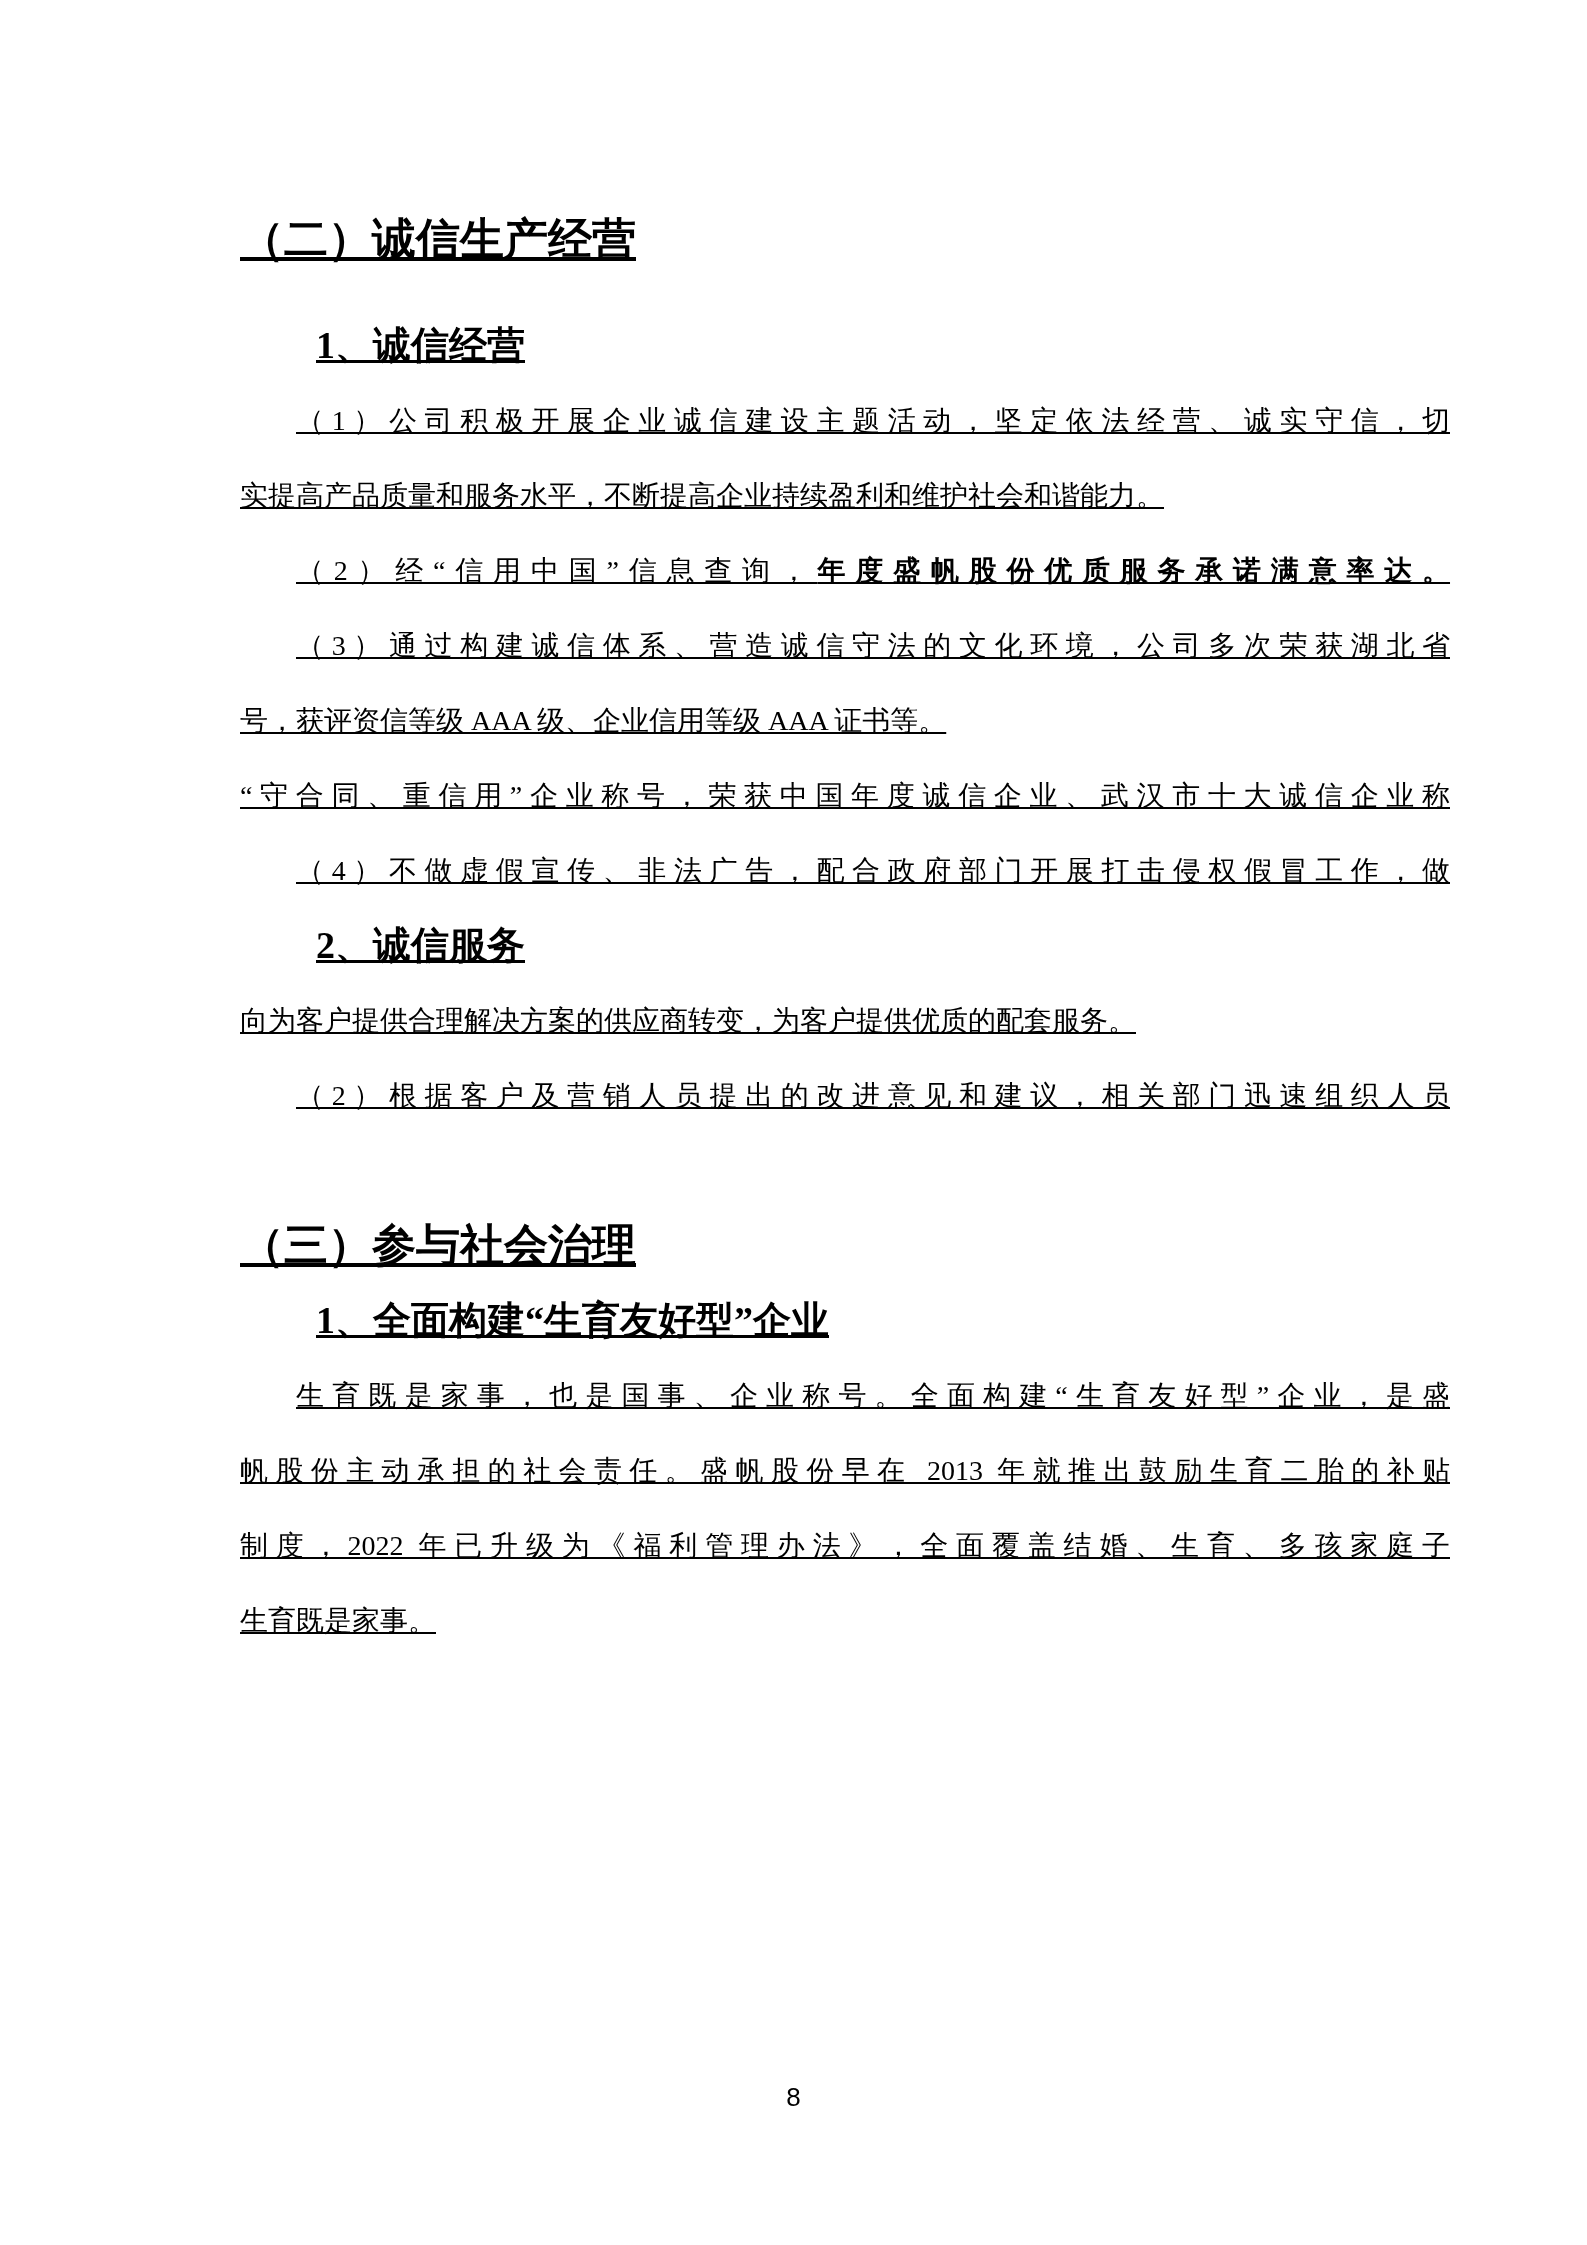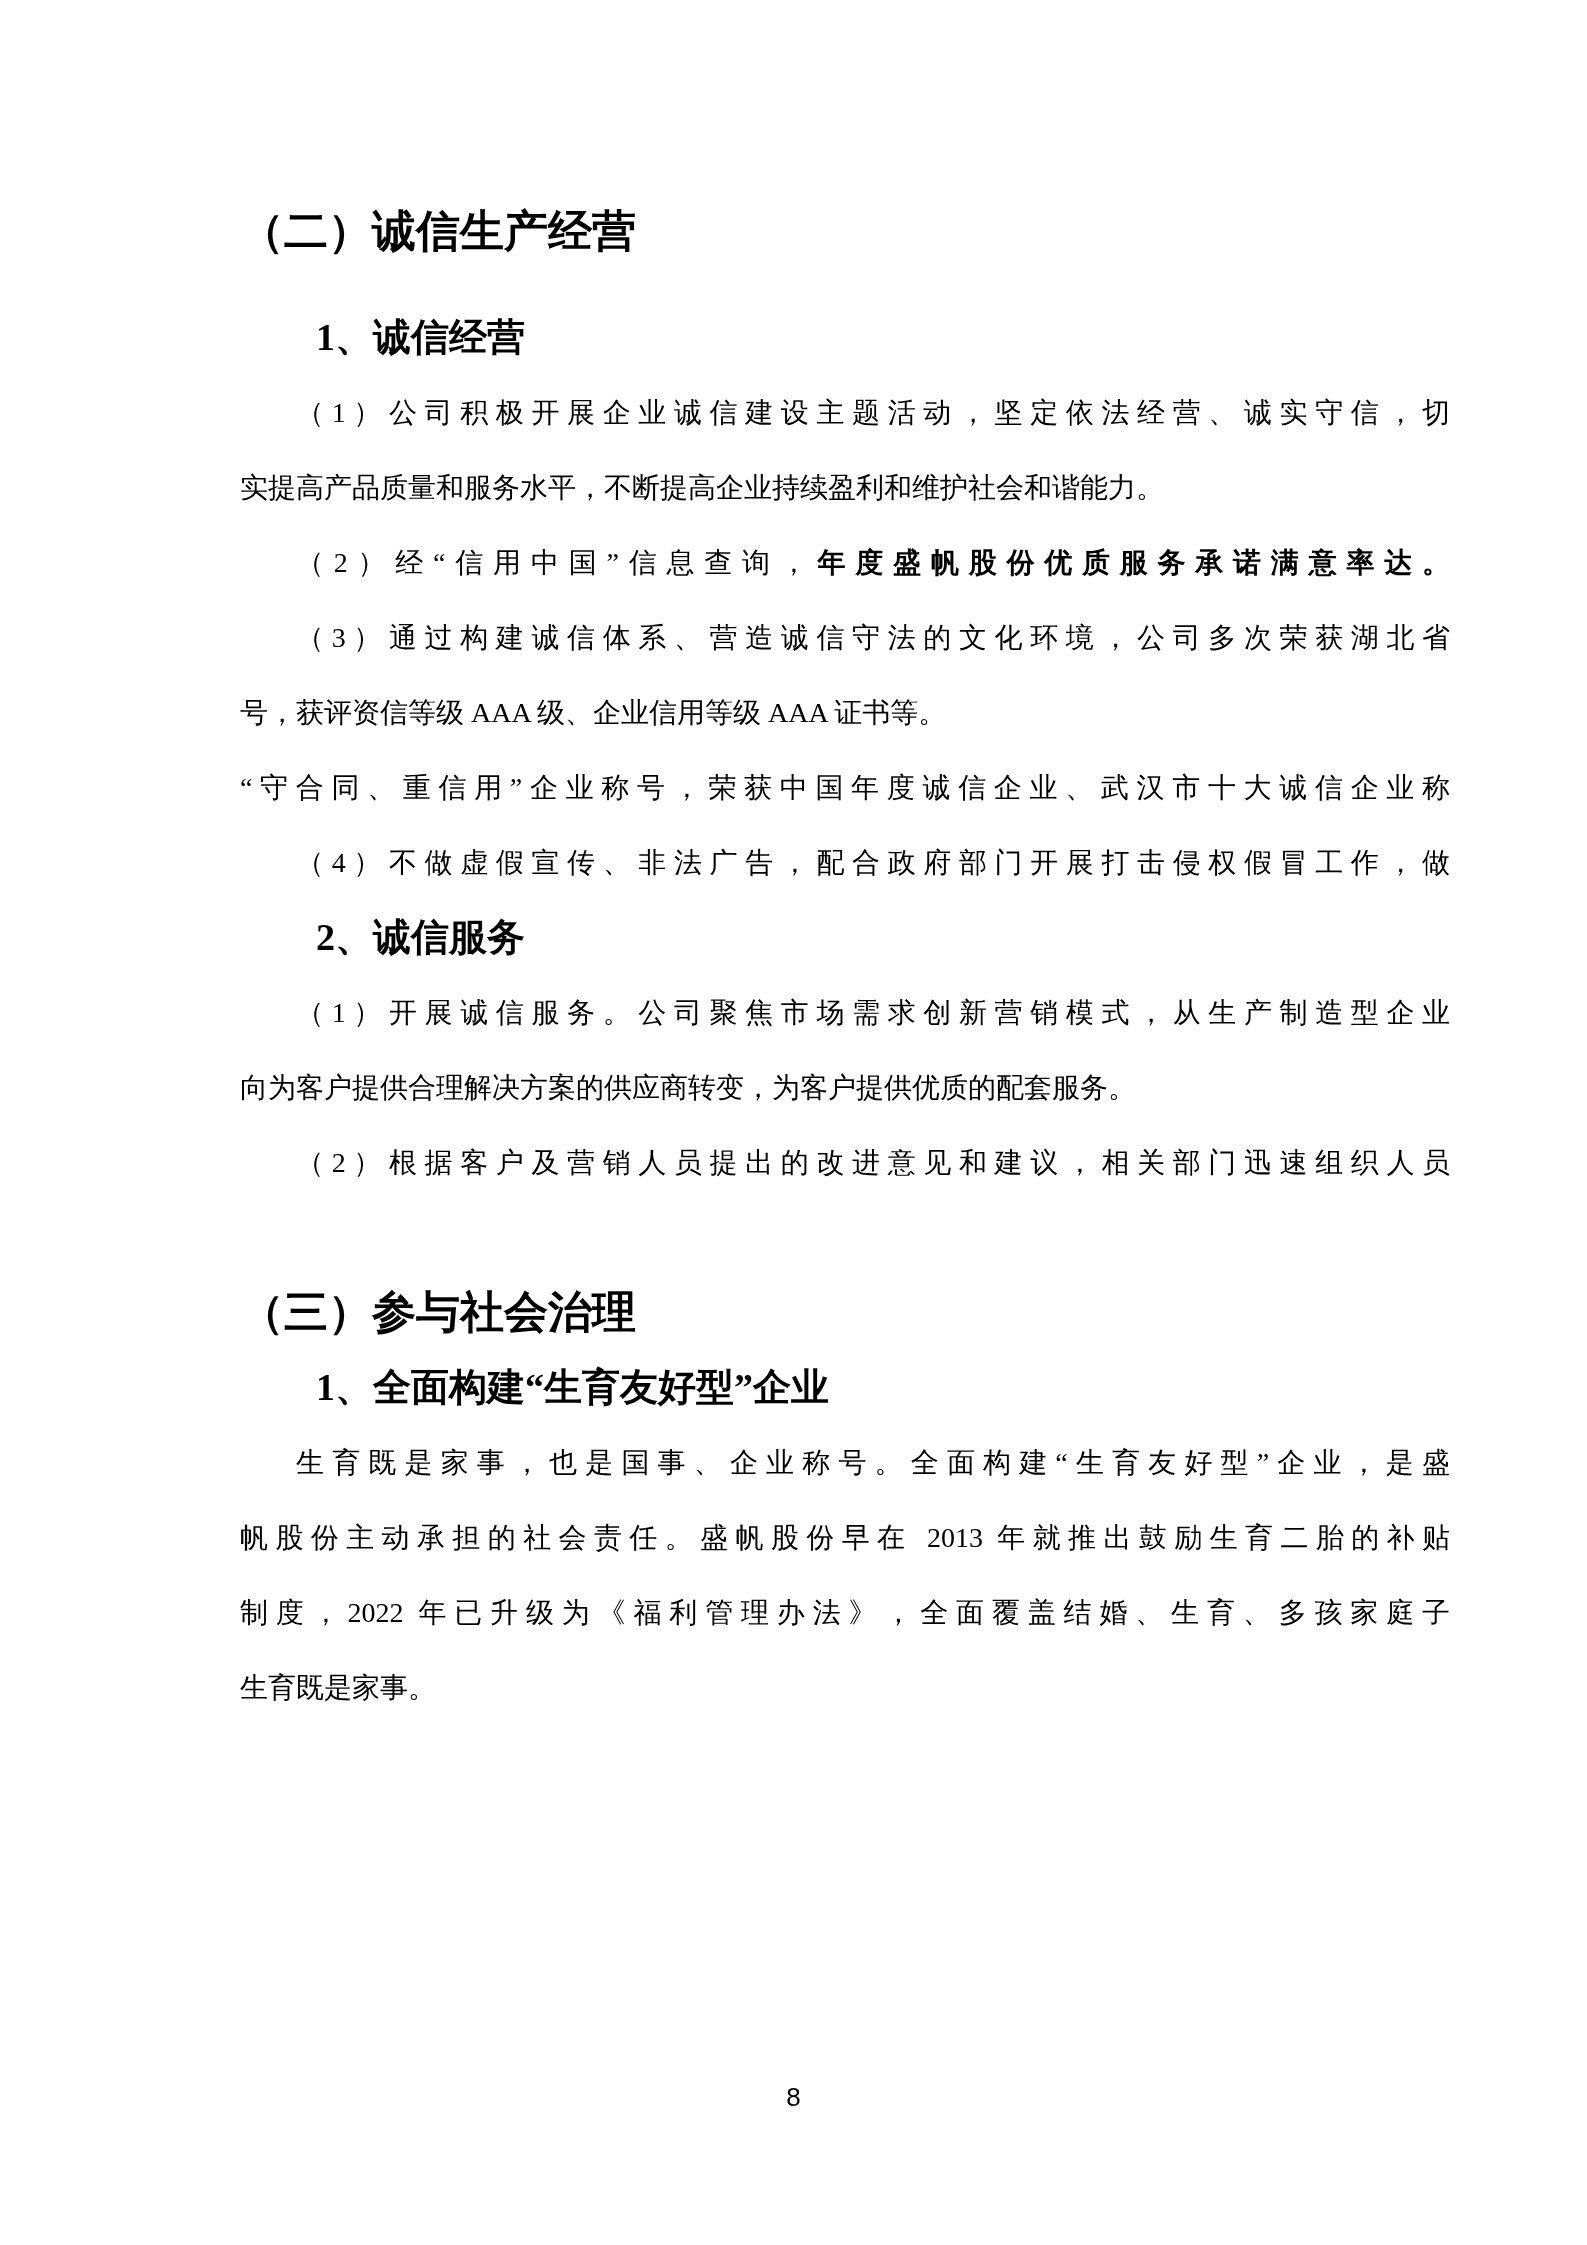--- a/index.html
+++ b/index.html
@@ -7,22 +7,23 @@
   .page {
     position:relative;
     width:1587px; height:2245px;
     background:#ffffff;
     color:#000000;
     font-family:"Liberation Serif","DejaVu Serif",serif;
     overflow:hidden;
   }
   .content {
     position:absolute;
-    left:240px; top:4px;
+    left:240px; top:12px;
     width:1210px;
+    text-decoration:underline;
   }
   .h1 {
     font-size:44px;
     font-weight:bold;
     line-height:75px;
     text-indent:0;
   }
   .h1-first { margin-top:190px; }
   .h1-second { margin-top:75px; }
   .h2 {
@@ -80,21 +81,20 @@
       <span class="line just">“守合同、重信用”企业称号，荣获中国年度诚信企业、武汉市十大诚信企业称</span>
     </div>
 
     <div class="para">
       <span class="line indent just">（4）不做虚假宣传、非法广告，配合政府部门开展打击侵权假冒工作，做</span>
     </div>
 
     <div class="h2">2、诚信服务</div>
 
     <div class="para">
-      <span class="line indent just">（1）开展诚信服务。公司聚焦市场需求创新营销模式，从生产制造型企业</span>
       <span class="line">向为客户提供合理解决方案的供应商转变，为客户提供优质的配套服务。</span>
     </div>
 
     <div class="para">
       <span class="line indent just">（2）根据客户及营销人员提出的改进意见和建议，相关部门迅速组织人员</span>
     </div>
 
     <div class="h1 h1-second">（三）参与社会治理</div>
 
     <div class="h2">1、全面构建“生育友好型”企业</div>

